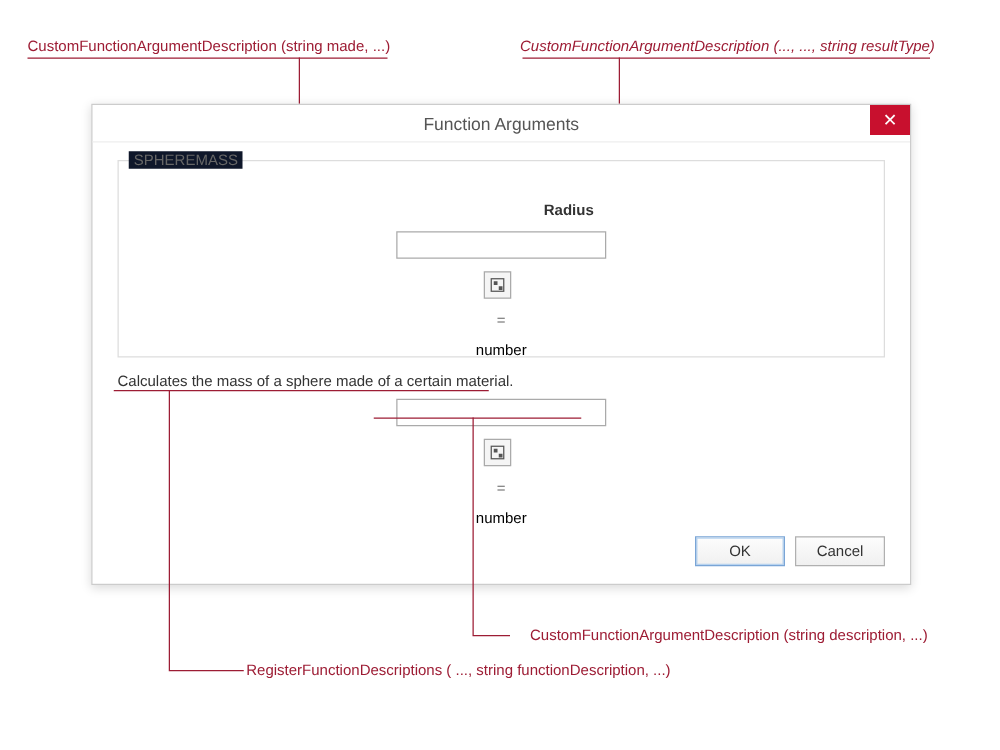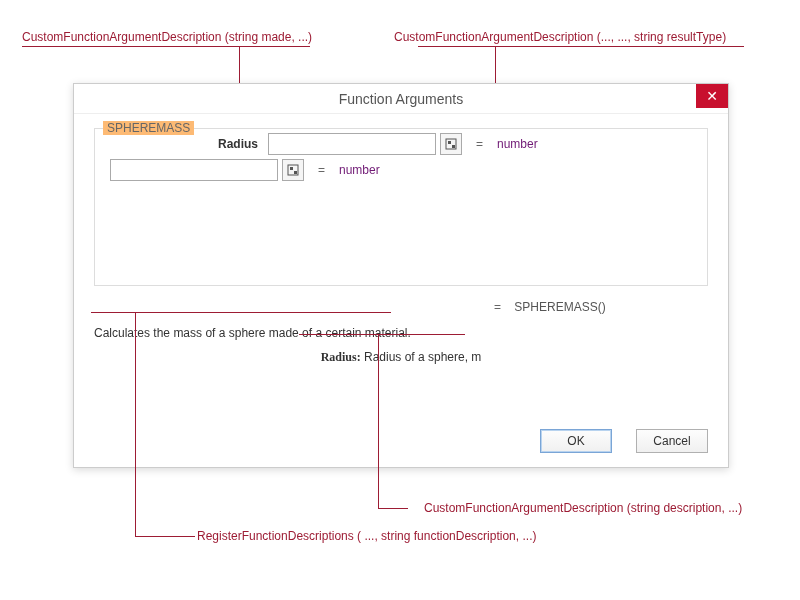--- a/index.html
+++ b/index.html
@@ -54,30 +54,31 @@
     .fieldset {
       border: 1px solid #ddd;
       padding: 0 15px 15px 15px;
       position: relative;
       height: 158px;
     }
     .fieldset-legend {
       position: absolute;
       top: -8px;
       left: 8px;
-      background: #fdba74;
+      background: #0f172a;
       padding: 0 4px;
       font-size: 12px;
       color: #666;
     }
     .arg-row {
       display: flex;
       align-items: center;
-      margin-top: 4px;
+      margin-top: 32px;
       gap: 10px;
+      flex-direction: column;
     }
     .arg-row:first-of-type { margin-top: 28px; }
     .arg-label {
       width: 148px;
       text-align: right;
       color: #333;
     }
     .arg-label.bold { font-weight: bold; }
     .arg-input {
       width: 168px;
@@ -92,42 +93,42 @@
       border: 1px solid #aaa;
       background: #f5f5f5;
       display: flex;
       align-items: center;
       justify-content: center;
       cursor: pointer;
       margin-left: -6px;
     }
     .ref-btn svg { width: 12px; height: 12px; }
     .eq { color: #666; margin: 0 4px; }
-    .arg-type { color: #701a75; }
+    .arg-type { color: #000000; }
     .result-row {
       margin-top: 14px;
       padding-left: 396px;
       color: #555;
     }
     .result-row .eq { margin-right: 10px; }
     .desc-block {
       margin-top: 12px;
     }
     .func-desc { color: #333; }
     .arg-desc-row {
       margin-top: 10px;
       text-align: center;
     }
     .arg-desc-name { font-weight: bold; font-family: Liberation Serif, serif; }
     .button-row {
       position: absolute;
       bottom: 14px;
       right: 20px;
       display: flex;
-      gap: 24px;
+      gap: 8px;
     }
     .btn {
       width: 72px;
       height: 24px;
       border: 1px solid #b0b0b0;
       background: linear-gradient(#fdfdfd, #f0f0f0);
       font-size: 12px;
       color: #333;
       cursor: pointer;
     }
@@ -158,21 +159,21 @@
       background: #9d1c34;
     }
   </style>
 </head>
 <body>
 
 <div class="annot" style="left:22px; top:30px;">CustomFunctionArgumentDescription (string made, ...)</div>
 <div class="underline-seg" style="left:22px; top:46px; width:288px;"></div>
 <div class="leader-v" style="left:239px; top:46px; height:106px;"></div>
 
-<div class="annot" style="left:394px; top:30px;">CustomFunctionArgumentDescription (..., ..., string resultType)</div>
+<div class="annot" style="left:416px; top:30px;font-style:italic;">CustomFunctionArgumentDescription (..., ..., string resultType)</div>
 <div class="underline-seg" style="left:418px; top:46px; width:326px;"></div>
 <div class="leader-v" style="left:495px; top:46px; height:106px;"></div>
 
 <div class="dialog">
   <div class="titlebar">
     <span class="titlebar-text">Function Arguments</span>
     <div class="close-btn">
       <span>✕</span>
     </div>
   </div>
@@ -201,24 +202,20 @@
               <rect x="1" y="1" width="10" height="10" fill="none" stroke="#555" stroke-width="1"></rect>
               <rect x="3" y="3" width="3" height="3" fill="#555"></rect>
               <rect x="7" y="7" width="3" height="3" fill="#555"></rect>
             </svg>
         </div>
         <span class="eq">=</span>
         <span class="arg-type">number</span>
       </div>
     </div>
 
-    <div class="result-row">
-      <span class="eq">=</span>
-      <span>SPHEREMASS()</span>
-    </div>
 
     <div class="desc-block">
       <div class="func-desc">Calculates the mass of a sphere made of a certain material.</div>
       <div class="arg-desc-row">
         <span class="arg-desc-name">Radius:</span><span> Radius of a sphere, m</span>
       </div>
     </div>
 
     <div class="button-row">
       <button class="btn primary">OK</button>

